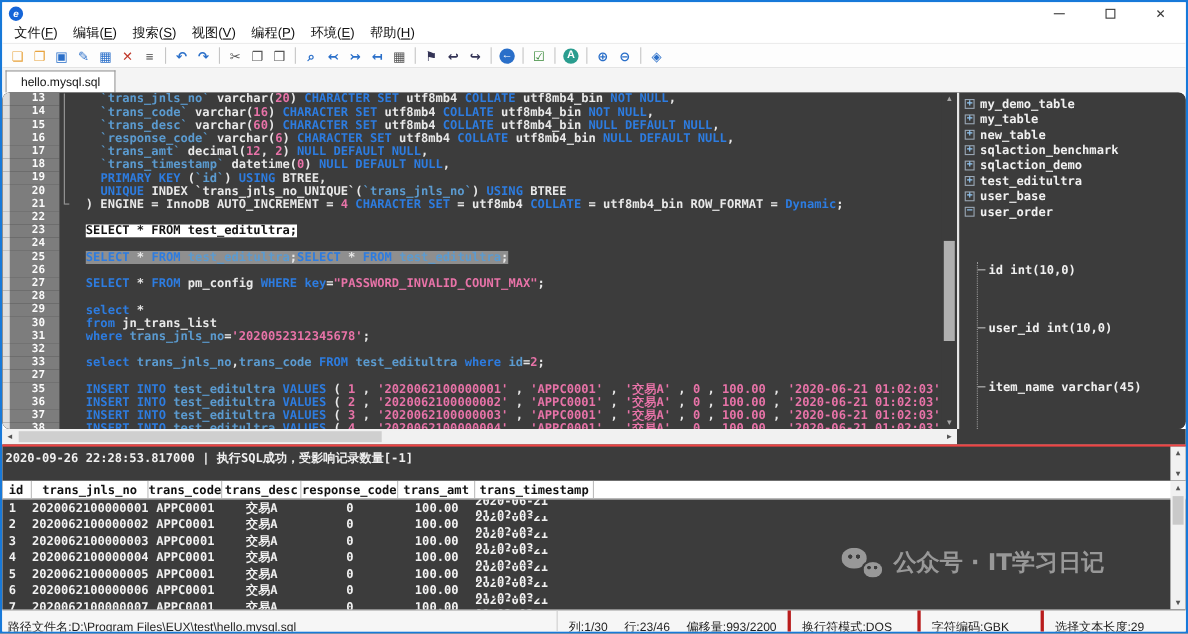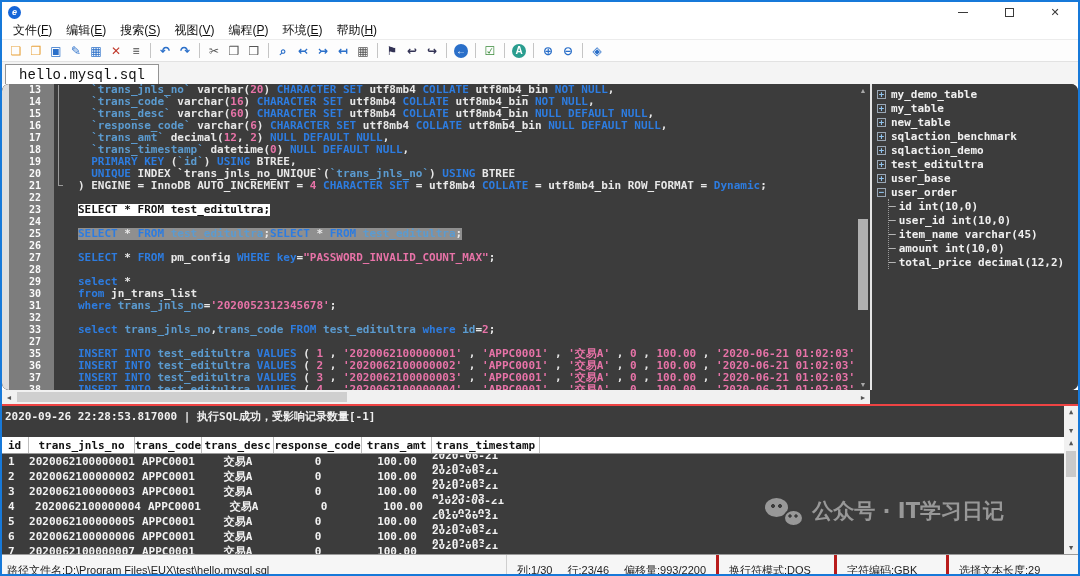--- a/index.html
+++ b/index.html
@@ -29,21 +29,21 @@
   
   .toolbar{flex:0 0 23px;display:flex;align-items:center;padding-left:4px;background:#fdfdfd;
     border-top:1px solid #ececec;border-bottom:1px solid #e2e2e2;}
   .tb-icon{width:18px;height:17px;display:flex;align-items:center;justify-content:center;font-size:12px;margin:0 1px;font-weight:bold;}
   .tb-icon.badge{width:14px;height:14px;border-radius:50%;font-size:10px;margin:0 3px;}
   .tb-sep{width:1px;height:15px;background:#c5c5c5;margin:0 4px;flex:0 0 1px;}
 
   
   .tabbar{flex:0 0 22px;background:#f4f4f4;display:flex;align-items:flex-end;padding-left:3px;}
   .tab{height:20px;background:#fff;border:1px solid #949494;border-bottom:none;padding:0 13px;
-    font-family:Liberation Mono, monospace;font-size:14px;color:#111;display:flex;align-items:center;}
+    font-family:Liberation Sans, sans-serif;font-size:11px;color:#111;display:flex;align-items:center;}
 
   
   .main{flex:0 0 306px;display:flex;overflow:hidden;background:var(--ebg);border-radius:7px;}
   .editor{width:854px;position:relative;overflow:hidden;background:var(--ebg);}
   .eline{display:flex;height:12px;line-height:12px;white-space:pre;
     font-family:"DejaVu Sans Mono","Liberation Mono",monospace;font-weight:bold;font-size:11px;}
   .lmargin{flex:0 0 7px;background:#dedede;}
   .lnum{flex:0 0 45px;background:#7d7d7d;color:#fafafa;text-align:right;padding-right:13px;font-size:10px;}
   .lcode{flex:1;padding-left:8px;color:var(--plain);overflow:hidden;margin-left:16px;}
   .ltext{display:inline-block;white-space:pre;}
@@ -63,21 +63,21 @@
   .light .sb-arrow{color:#555;}
   .light .vthumb{background:#c9c9c9;}
 
   
   .treepanel{flex:1;border-left:2px solid #e6e6e6;background:var(--ebg);padding:3px 0 0 5px;
     font-family:"DejaVu Sans Mono","Liberation Mono",monospace;font-weight:bold;font-size:11px;color:#f0f0f0;overflow:hidden;}
   .titem{height:14px;display:flex;align-items:center;white-space:nowrap;}
   .tbox{flex:0 0 9px;width:9px;height:9px;border:1px solid #9aa7b5;color:#8fc3ef;font-size:9px;line-height:7px;
     text-align:center;margin-right:5px;font-weight:bold;}
   .tchildren{margin-left:11px;border-left:1px dotted #9a9a9a;}
-  .tchild{height:14px;display:flex;align-items:center;white-space:nowrap;}
+  .tchild{height:14px;display:flex;align-items:center;white-space:nowrap;margin-top:39px;}
   .tchild::before{content:"─";color:#c0c0c0;margin-right:3px;}
 
   
   .hscroll-row{flex:0 0 14px;display:flex;}
   .hscroll{width:868px;position:relative;background:#f1f1f1;}
   .hthumb{position:absolute;top:2px;height:10px;left:15px;width:330px;background:#cfcfcf;}
   .h-arrow{position:absolute;top:0;width:14px;height:14px;display:flex;align-items:center;justify-content:center;font-size:7px;color:#555;}
   .h-arrow.left{left:0;} .h-arrow.right{right:0;}
   .hcorner{flex:1;background:var(--ebg);}
 
@@ -314,21 +314,21 @@
           <span class="rcell first" style="width: 27px;">3</span>
           <span class="rcell" style="width: 106px;">2020062100000003</span>
           <span class="rcell" style="width: 67px;">APPC0001</span>
           <span class="rcell" style="width: 72px;">交易A</span>
           <span class="rcell" style="width: 88px;">0</span>
           <span class="rcell" style="width: 70px;">100.00</span>
           <span class="rcell" style="width: 108px;">2020-06-21 01:02:03</span>
         </div>
         <div class="rrow">
           <span class="rcell first" style="width: 27px;">4</span>
-          <span class="rcell" style="width: 106px; margin-left: 6px;">2020062100000004</span>
+          <span class="rcell" style="width: 106px;">2020062100000004</span>
           <span class="rcell" style="width: 67px;">APPC0001</span>
           <span class="rcell" style="width: 72px;">交易A</span>
           <span class="rcell" style="width: 88px;">0</span>
           <span class="rcell" style="width: 70px;">100.00</span>
           <span class="rcell" style="width: 108px;">2020-06-21 01:02:03</span>
         </div>
         <div class="rrow">
           <span class="rcell first" style="width: 27px;">5</span>
           <span class="rcell" style="width: 106px;">2020062100000005</span>
           <span class="rcell" style="width: 67px;">APPC0001</span>

